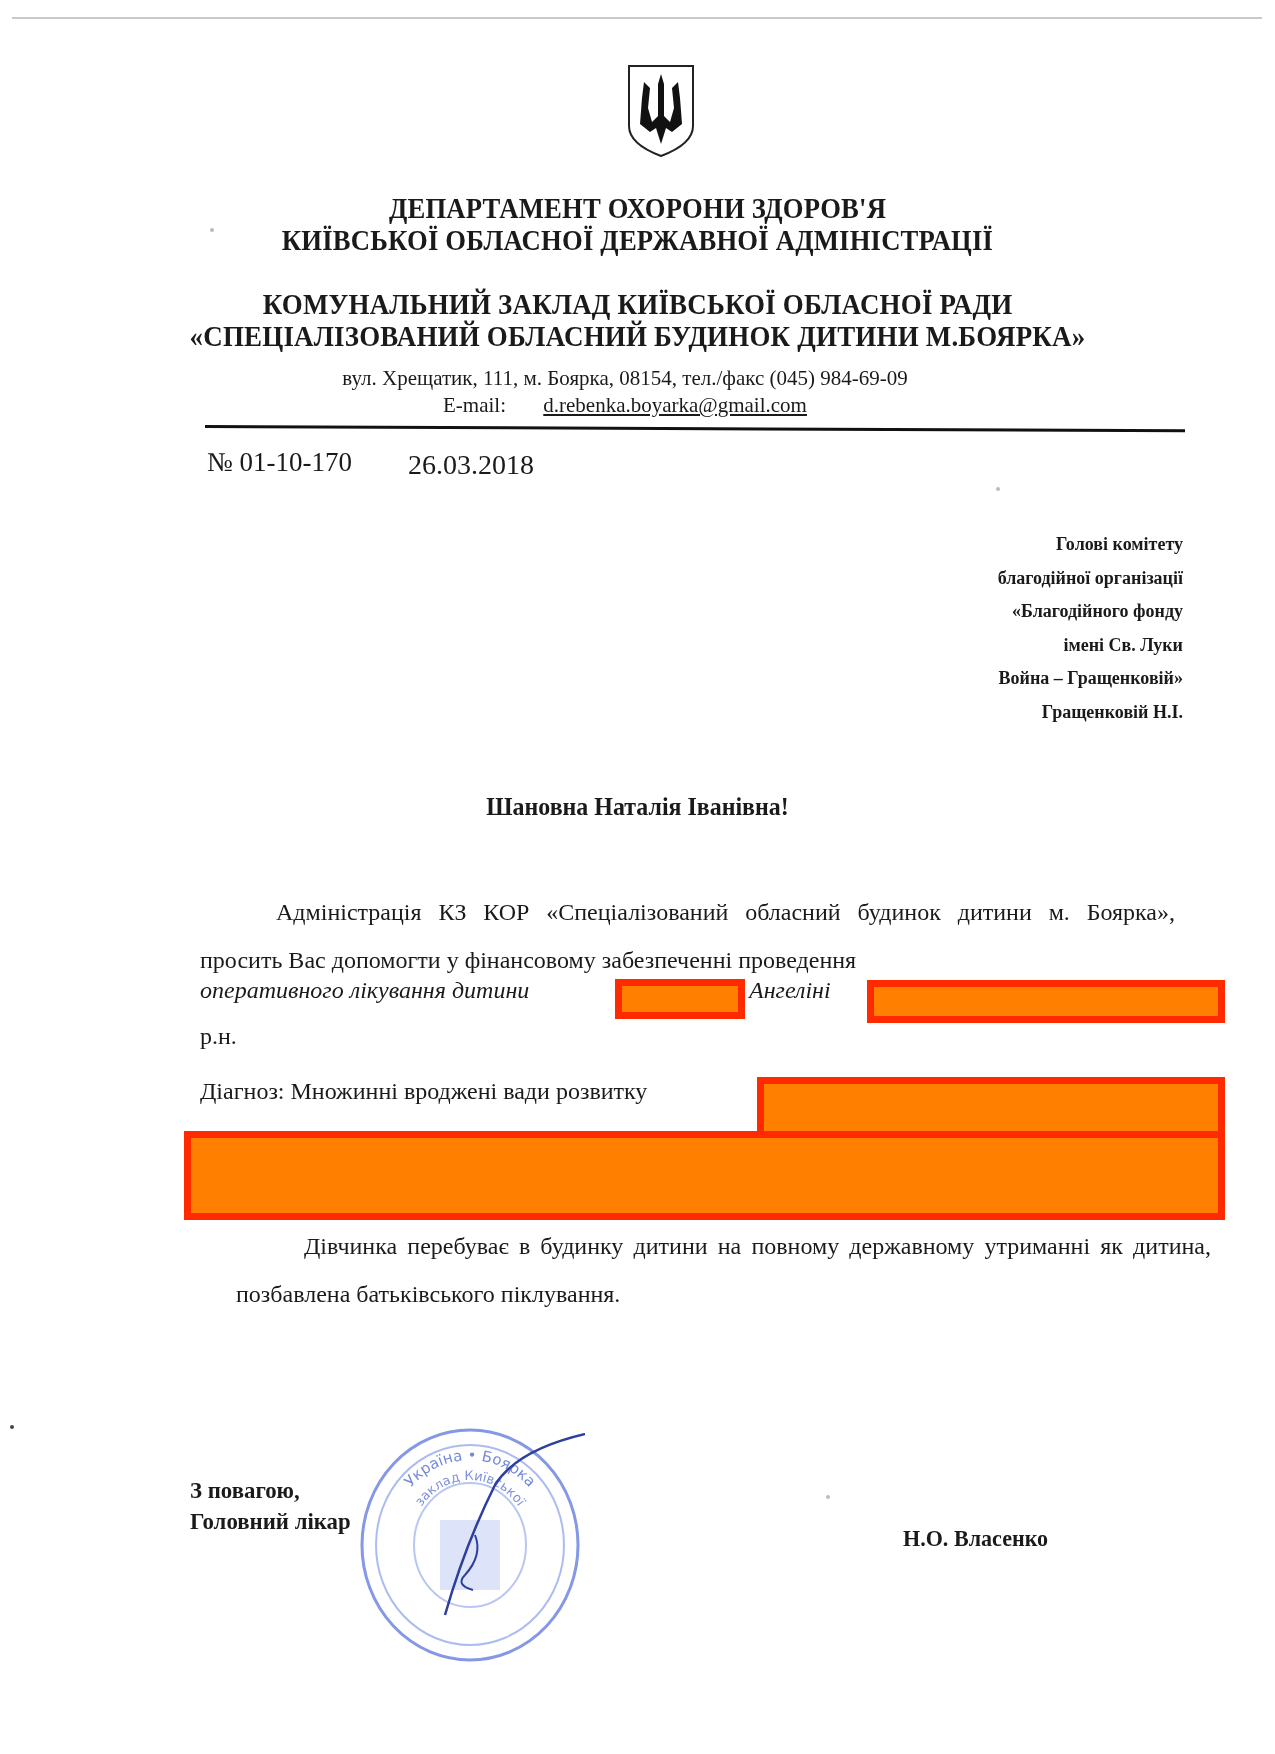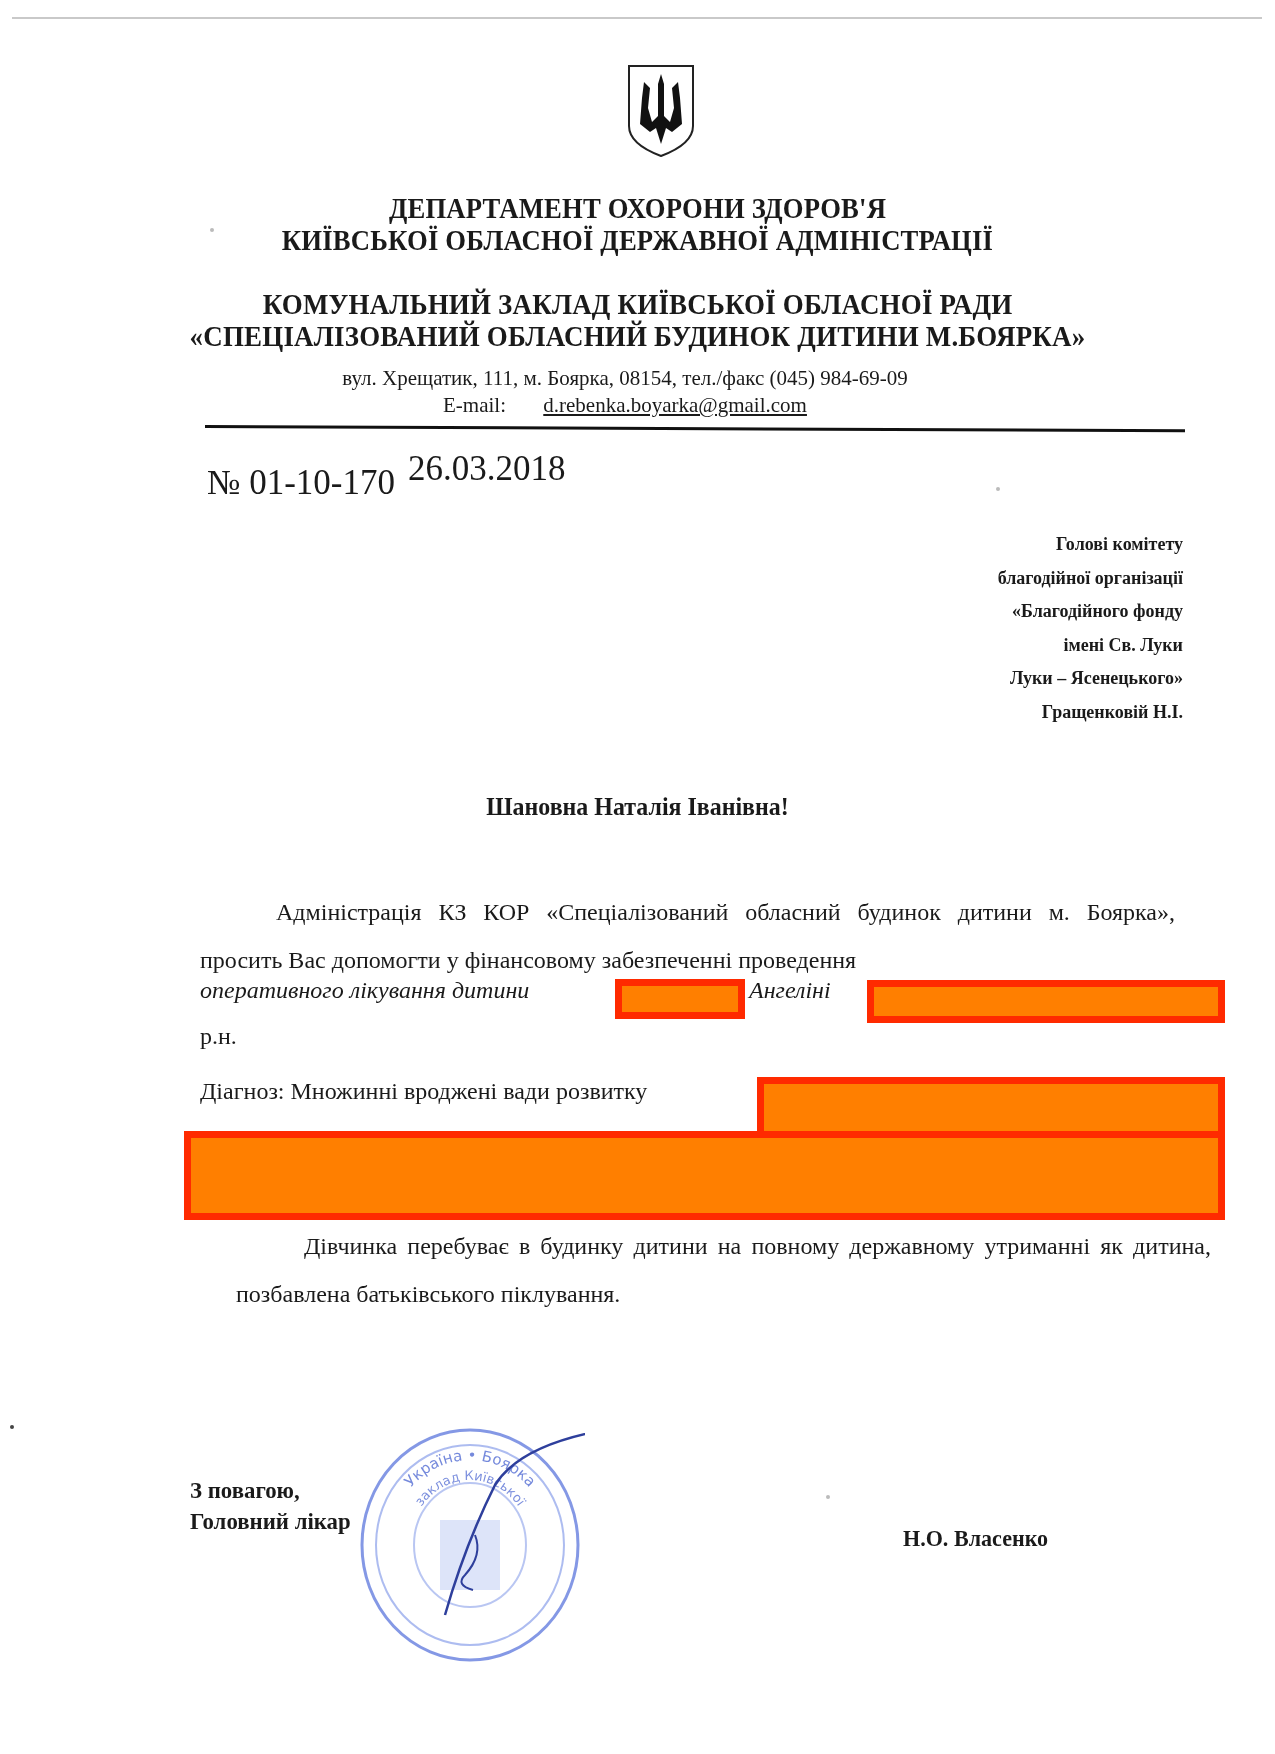--- a/index.html
+++ b/index.html
@@ -7,22 +7,22 @@
        font-family:"Liberation Serif","DejaVu Serif",serif;color:#1a1a1a;}
   .abs{position:absolute;}
   .topline{left:12px;top:17px;width:1250px;height:2px;background:#c9c9c9;}
   .emblem{left:626px;top:64px;width:70px;height:94px;}
   .hdr{left:0;width:1275px;text-align:center;font-weight:bold;letter-spacing:0.2px;}
   .hdr1{top:192px;font-size:29px;line-height:32px;transform:scaleX(0.92);}
   .hdr2{top:288px;font-size:29px;line-height:32px;transform:scaleX(0.93);}
   .addr{left:0;width:1250px;text-align:center;top:365px;font-size:21px;line-height:27px;}
   .addr .email{text-decoration:underline;margin-left:32px;}
   .rule{left:205px;top:425px;width:980px;height:3px;background:#111;transform:rotate(0.25deg);transform-origin:left;}
-  .regno{left:207px;top:447px;font-size:35px;margin-top:16px;}
-  .regdate{left:408px;top:449px;font-size:35px;text-align:center;}
+  .regno{left:207px;top:447px;font-size:27px;}
+  .regdate{left:408px;top:449px;font-size:28px;text-align:center;}
   .addressee{right:92px;top:528px;text-align:right;font-weight:bold;font-size:18px;line-height:33.5px;}
   .greet{left:0;width:1275px;text-align:center;top:792px;font-size:26px;font-weight:bold;transform:scaleX(0.92);}
   .para{left:200px;width:975px;font-size:24px;line-height:48px;text-align:justify;}
   .p1{top:888px;text-indent:76px;}
   .line{left:200px;font-size:24px;}
   .ln3{top:977px;font-style:italic;}
   .ln4{top:1023px;}
   .ln5{top:1078px;text-align:center;}
   .p2{top:1222px;text-indent:68px;line-height:48px;margin-left:36px;}
   .red{background:#ff7f00;border:7px solid #ff2a00;box-sizing:border-box;}
@@ -63,21 +63,21 @@
 <div class="abs rule"></div>
 
 <div class="abs regno">№ 01-10-170</div>
 <div class="abs regdate">26.03.2018</div>
 
 <div class="abs addressee">
   <div>Голові комітету</div>
   <div>благодійної організації</div>
   <div>«Благодійного фонду</div>
   <div>імені Св. Луки</div>
-  <div>Луки – Ясенецького»</div>
+  <div>Война – Гращенковій»</div>
   <div>Гращенковій Н.І.</div>
 </div>
 
 <div class="abs greet">Шановна Наталія Іванівна!</div>
 <div class="abs para p1">Адміністрація   КЗ КОР «Спеціалізований обласний будинок дитини м. Боярка»,  просить Вас допомогти у фінансовому забезпеченні проведення</div>
 <div class="abs line ln3">
   <span>оперативного  лікування  дитини  </span>
   <span style="position:absolute;left:549px;width:200px">Ангеліні</span>
 </div>
 <div class="abs line ln4">р.н.</div>

